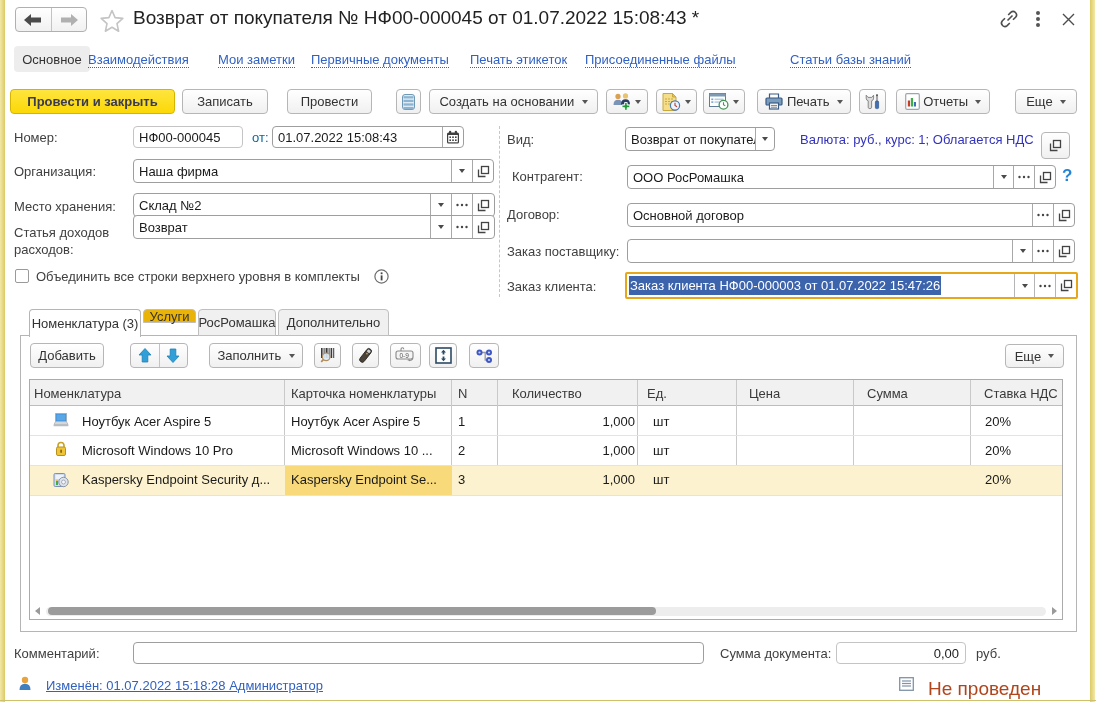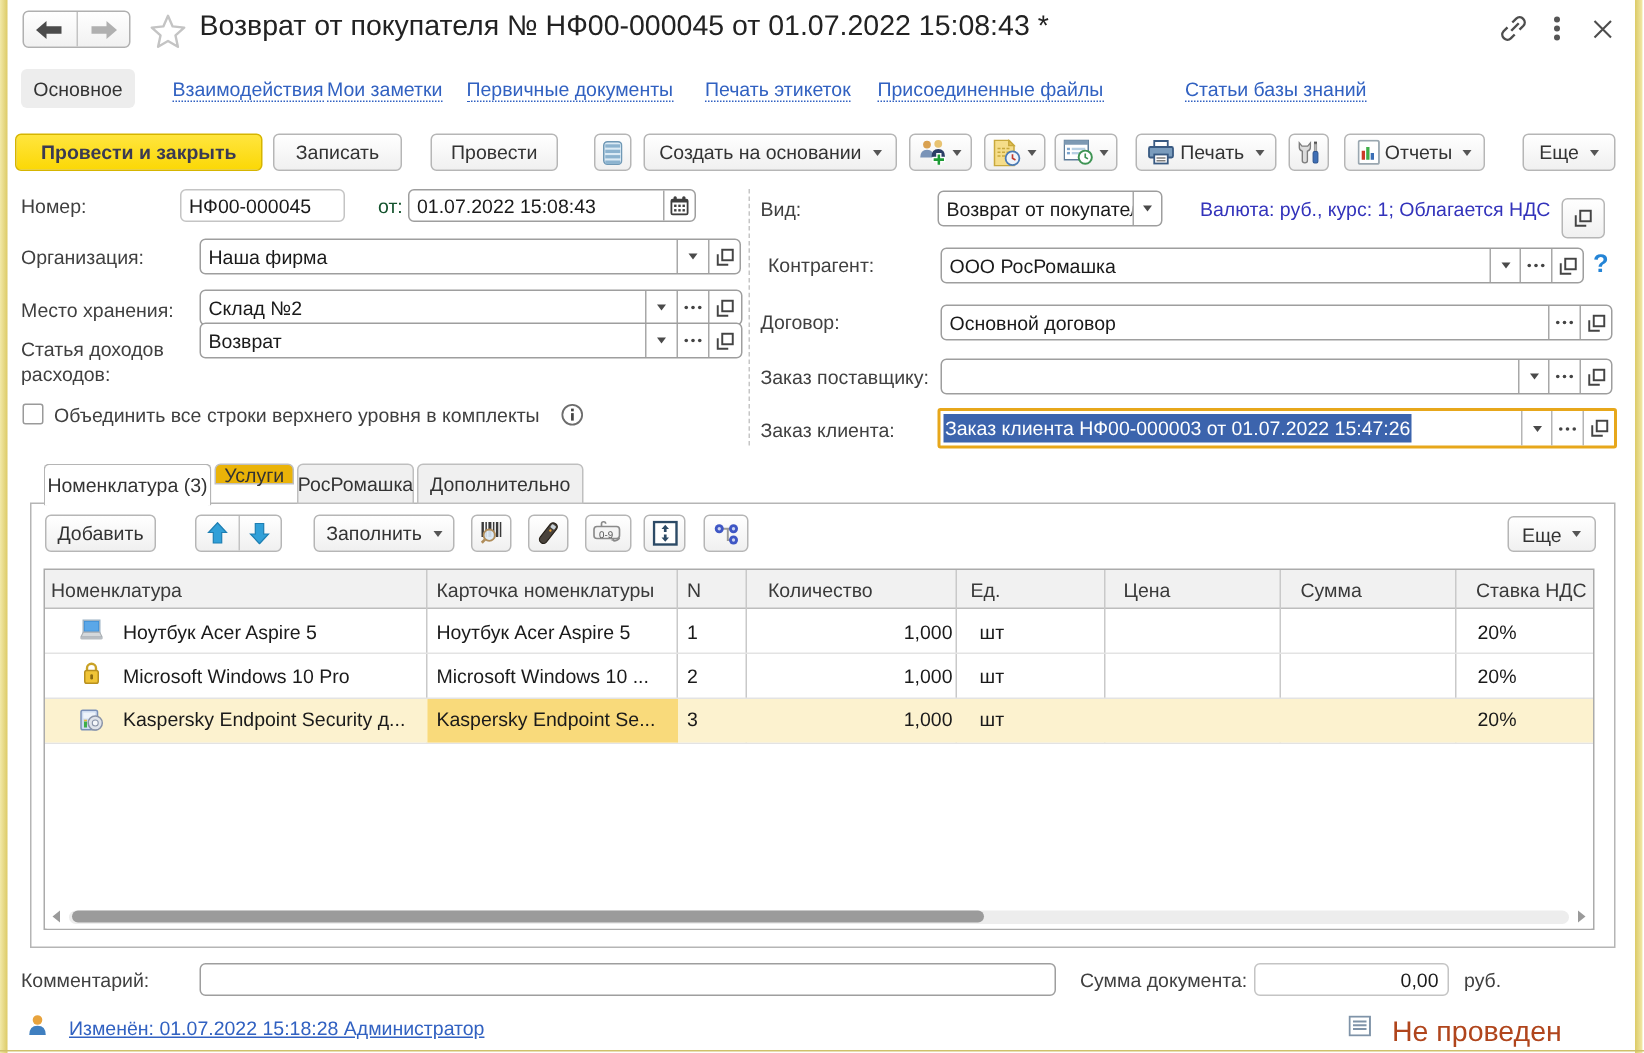--- a/index.html
+++ b/index.html
@@ -46,21 +46,21 @@
 <div class="abs" style="left:1036px;top:11px;width:4px;height:18px;">
   <div style="width:4px;height:4px;border-radius:50%;background:#555;margin-bottom:2px;"></div>
   <div style="width:4px;height:4px;border-radius:50%;background:#555;margin-bottom:2px;"></div>
   <div style="width:4px;height:4px;border-radius:50%;background:#555;"></div>
 </div>
 <svg class="abs" style="left:1062px;top:13px;" width="13" height="13" viewBox="0 0 13 13" stroke="#4d4d4d" stroke-width="1.4">
     <path d="M1 1 L12 12 M12 1 L1 12"></path>
   </svg>
 
 <div class="abs" style="left:14px;top:46px;width:76px;height:26px;background:#ededed;border-radius:4px;display:flex;align-items:center;justify-content:center;color:#333;">Основное</div>
-<div class="dotlink" style="left:115px;top:52px;">Взаимодействия</div>
+<div class="dotlink" style="left:88px;top:52px;">Взаимодействия</div>
 <div class="dotlink" style="left:218px;top:52px;">Мои заметки</div>
 <div class="dotlink" style="left:311px;top:52px;">Первичные документы</div>
 <div class="dotlink" style="left:470px;top:52px;">Печать этикеток</div>
 <div class="dotlink" style="left:585px;top:52px;">Присоединенные файлы</div>
 <div class="dotlink" style="left:751px;top:52px;margin-left:39px;">Статьи базы знаний</div>
 
 <div class="abs" style="left:10px;top:89px;width:165px;height:25px;background:linear-gradient(#ffe53e,#fbd806);border:1px solid #d6b500;border-radius:4px;display:flex;align-items:center;justify-content:center;font-weight:bold;color:#3a3a52;">Провести и закрыть</div>
 <div class="btn" style="left:182px;top:89px;width:86px;height:25px;">Записать</div>
 <div class="btn" style="left:287px;top:89px;width:85px;height:25px;">Провести</div>
 <div class="btn" style="left:396px;top:89px;width:25px;height:25px;">
@@ -133,24 +133,24 @@
       <rect x="5.8" y="5" width="2.2" height="8.5" fill="#3fae49"></rect>
       <rect x="8.8" y="9" width="2.2" height="4.5" fill="#3b6fb5"></rect>
     </svg>
   &nbsp;Отчеты&nbsp;&nbsp;<span class="caret" style="border-top-color:#555;"></span>
 </div>
 <div class="btn" style="left:1015px;top:89px;width:62px;height:25px;">Еще&nbsp;&nbsp;<span class="caret" style="border-top-color:#555;"></span></div>
 
 <div class="abs" style="left:499px;top:126px;height:171px;border-left:1px dashed #c6c6c6;"></div>
 
 <div class="lbl" style="left:14px;top:130px;">Номер:</div>
-<div class="fld" style="left:120px;top:126px;width:110px;height:22px;border-color:#c4c4c4;">
+<div class="fld" style="left:133px;top:126px;width:110px;height:22px;border-color:#c4c4c4;">
     <div class="txt">НФ00-000045</div>
   </div>
-<div class="lbl" style="left:252px;top:130px;color:#14532d;">от:</div>
+<div class="lbl" style="left:252px;top:130px;color:#0369a1;">от:</div>
 <div class="fld" style="left:272px;top:126px;width:192px;height:22px;">
   <div class="txt">01.07.2022 15:08:43</div>
   <div class="sect" style="width:21px;">
     <svg width="14" height="14" viewBox="0 0 14 14">
         <rect x="1" y="2.5" width="12" height="11" rx="1.5" fill="#3f3f3f"></rect>
         <rect x="3" y="0.8" width="2.2" height="3" rx="1" fill="#3f3f3f"></rect>
         <rect x="8.8" y="0.8" width="2.2" height="3" rx="1" fill="#3f3f3f"></rect>
         <rect x="2.2" y="5" width="9.6" height="7.3" fill="#fff"></rect>
         <g fill="#3f3f3f">
           <rect x="3.4" y="6.4" width="1.6" height="1.6"></rect>

